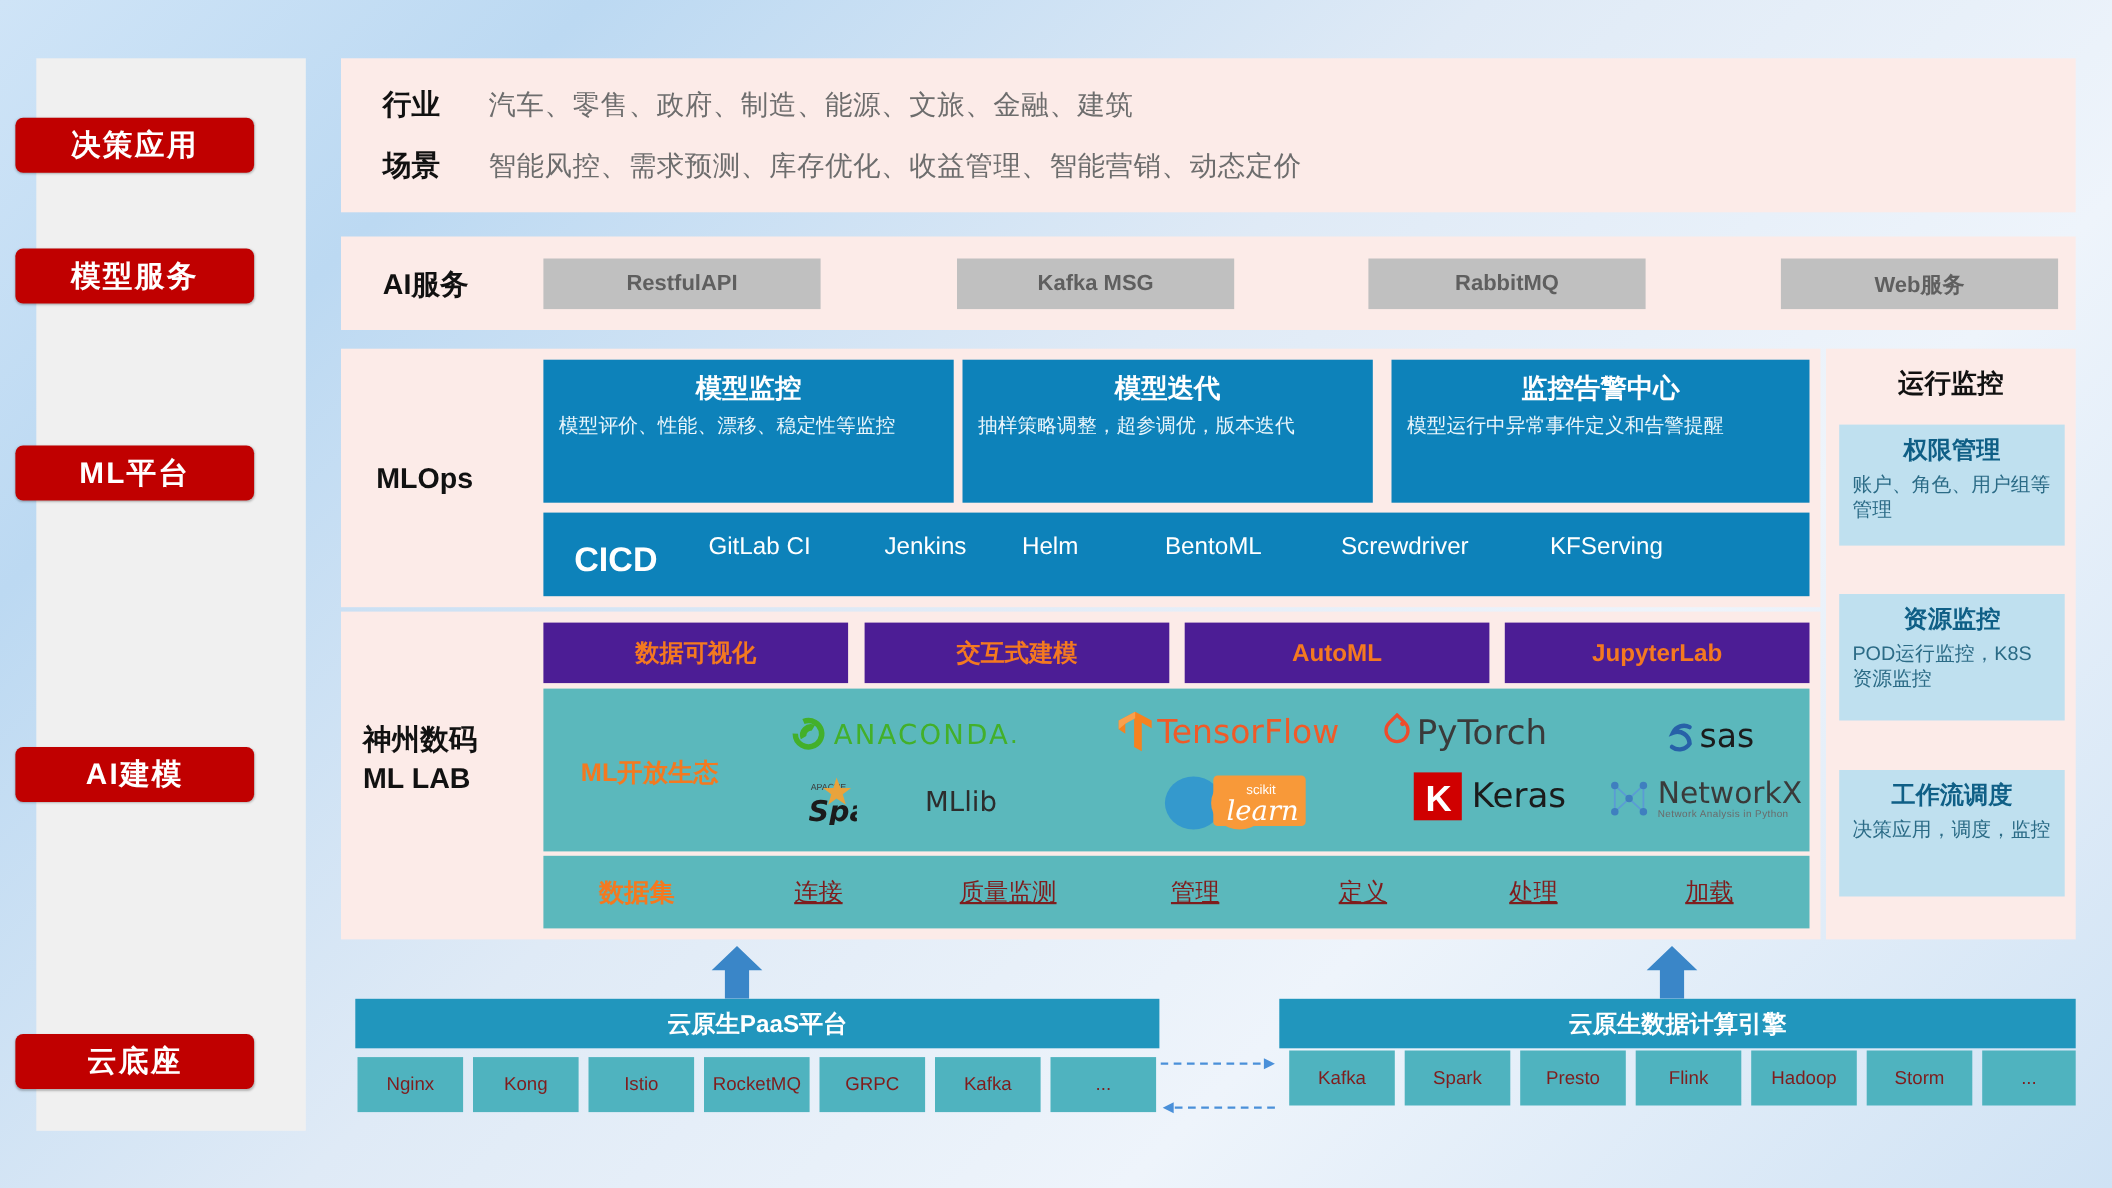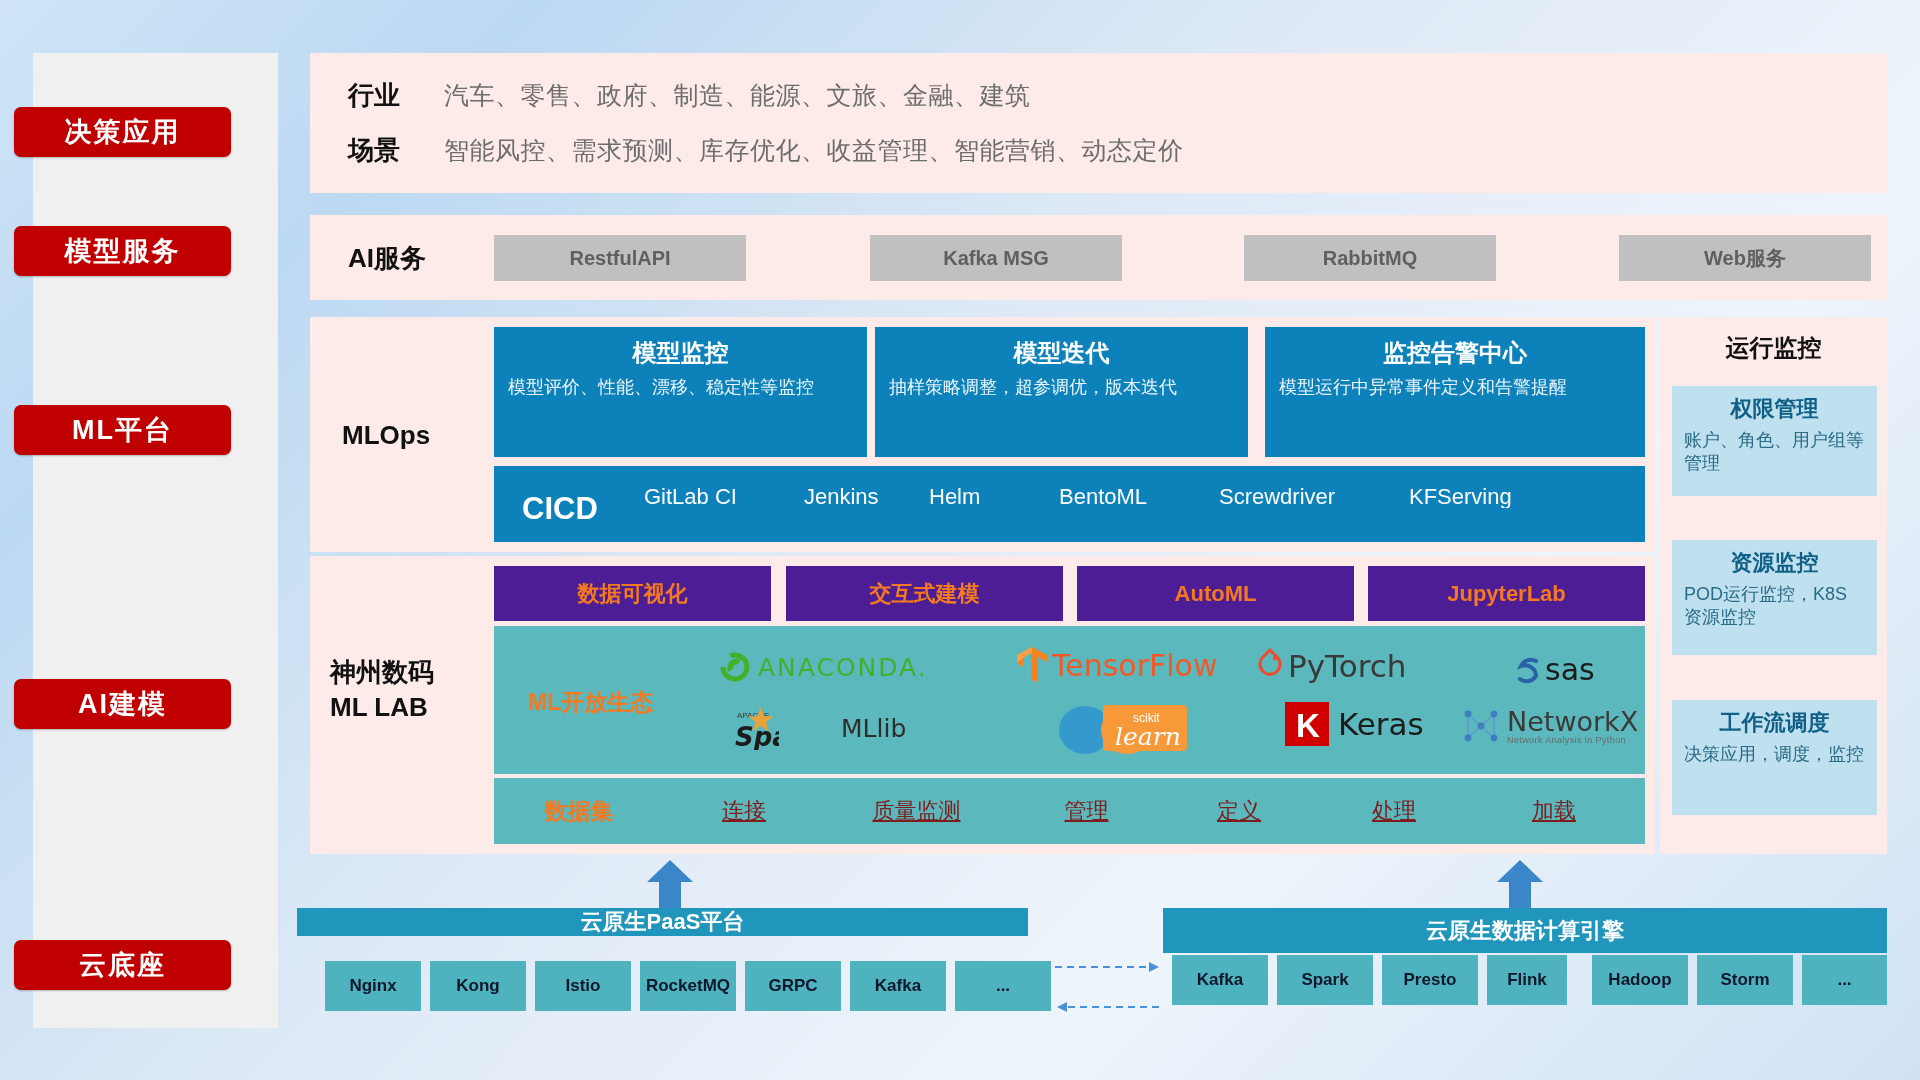--- a/index.html
+++ b/index.html
@@ -107,21 +107,21 @@
   .mon-card .md { font-size: 18px; color: #2b6b86; line-height: 1.28; }
 
   
   .plat-bar {
     position: absolute; background: #2196bd;
     color: #fff; font-size: 22px; font-weight: bold;
     display: flex; align-items: center; justify-content: center;
   }
   .tech-chip {
     position: absolute; background: #4fb3bf;
-    color: #0f172a; font-size: 17px; font-weight: bold;
+    color: #7f1d1d; font-size: 17px; font-weight: normal;
     display: flex; align-items: center; justify-content: center;
     text-align: center; line-height: 1.05; padding: 0 3px;
   }
 
   
   .logo { position: absolute; display: flex; align-items: center; }
   .logo-txt { font-family: "DejaVu Sans", sans-serif; }
 </style>
 </head>
 <body>
@@ -322,21 +322,21 @@
     <div class="md">决策应用，调度，监控</div>
   </div>
 
   <svg style="position:absolute; left:645px; top:858px;" width="50" height="50" viewBox="0 0 50 50">
     <polygon points="25,2 48,24 36,24 36,50 14,50 14,24 2,24" fill="#3a86c8"></polygon>
   </svg>
   <svg style="position:absolute; left:1495px; top:858px;" width="50" height="50" viewBox="0 0 50 50">
     <polygon points="25,2 48,24 36,24 36,50 14,50 14,24 2,24" fill="#3a86c8"></polygon>
   </svg>
 
-  <div class="plat-bar" style="left:297px; top:908px; width:731px; height:28px;">
+  <div class="plat-bar" style="left:323px; top:908px; width:731px; height:45px;">
       <span>云原生PaaS平台</span>
     </div>
   <div class="plat-bar" style="left:1163px; top:908px; width:724px; height:45px;">
       <span>云原生数据计算引擎</span>
     </div>
 
   <div class="tech-chip" style="left:325px; top:961px; width:96px; height:50px;">
       <span>Nginx</span>
     </div>
   <div class="tech-chip" style="left:430px; top:961px; width:96px; height:50px;">
@@ -367,21 +367,21 @@
 
   <div class="tech-chip" style="left:1172px; top:955px; width:96px; height:50px;">
       <span>Kafka</span>
     </div>
   <div class="tech-chip" style="left:1277px; top:955px; width:96px; height:50px;">
       <span>Spark</span>
     </div>
   <div class="tech-chip" style="left:1382px; top:955px; width:96px; height:50px;">
       <span>Presto</span>
     </div>
-  <div class="tech-chip" style="left:1487px; top:955px; width:80px; height:50px;">
+  <div class="tech-chip" style="left:1487px; top:955px; width:96px; height:50px;">
       <span>Flink</span>
     </div>
   <div class="tech-chip" style="left:1592px; top:955px; width:96px; height:50px;">
       <span>Hadoop</span>
     </div>
   <div class="tech-chip" style="left:1697px; top:955px; width:96px; height:50px;">
       <span>Storm</span>
     </div>
   <div class="tech-chip" style="left:1802px; top:955px; width:85px; height:50px;">
       <span>...</span>

